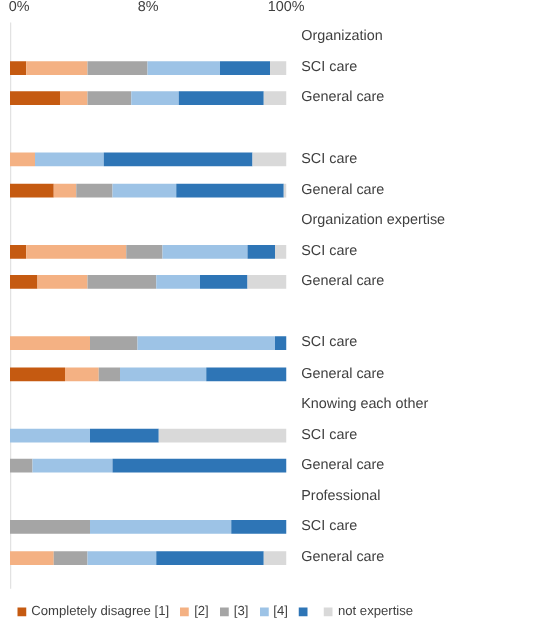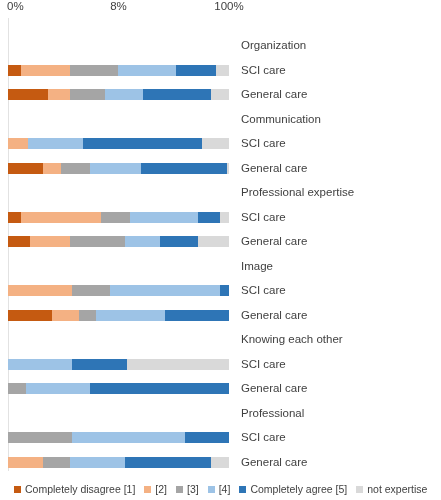--- a/index.html
+++ b/index.html
@@ -55,21 +55,20 @@
     left: 0; top: 0;
     width: 441px; height: 453px;
   }
 
   .row {
     position: absolute;
     left: 0;
     width: 441px;
     height: 24.5px;
     display: block;
-    margin-top: 16px;
   }
 
   .bar-track {
     position: absolute;
     left: 8px;
     top: 6px;
     width: 221px;
     height: 11px;
     display: flex;
     flex-direction: row;
@@ -149,23 +148,20 @@
           <div class="bar-track">
             <div class="seg" style="width: 39.78px; background: rgb(197, 90, 17);"></div>
             <div class="seg" style="width: 22.1px; background: rgb(244, 177, 131);"></div>
             <div class="seg" style="width: 35.36px; background: rgb(165, 165, 165);"></div>
             <div class="seg" style="width: 37.57px; background: rgb(157, 195, 230);"></div>
             <div class="seg" style="width: 68.51px; background: rgb(46, 117, 182);"></div>
             <div class="seg" style="width: 17.68px; background: rgb(217, 217, 217);"></div>
           </div>
           <div class="row-label">General care</div>
         </div>
-        <div class="row" style="top: 73.5px;">
-          <div class="row-label group">Communication</div>
-        </div>
         <div class="row" style="top: 98px;">
           <div class="bar-track">
             <div class="seg" style="width: 19.89px; background: rgb(244, 177, 131);"></div>
             <div class="seg" style="width: 55.25px; background: rgb(157, 195, 230);"></div>
             <div class="seg" style="width: 119.34px; background: rgb(46, 117, 182);"></div>
             <div class="seg" style="width: 26.52px; background: rgb(217, 217, 217);"></div>
           </div>
           <div class="row-label">SCI care</div>
         </div>
         <div class="row" style="top: 122.5px;">
@@ -173,21 +169,21 @@
             <div class="seg" style="width: 35.36px; background: rgb(197, 90, 17);"></div>
             <div class="seg" style="width: 17.68px; background: rgb(244, 177, 131);"></div>
             <div class="seg" style="width: 28.73px; background: rgb(165, 165, 165);"></div>
             <div class="seg" style="width: 50.83px; background: rgb(157, 195, 230);"></div>
             <div class="seg" style="width: 86.19px; background: rgb(46, 117, 182);"></div>
             <div class="seg" style="width: 2.21px; background: rgb(217, 217, 217);"></div>
           </div>
           <div class="row-label">General care</div>
         </div>
         <div class="row" style="top: 147px;">
-          <div class="row-label group">Professional expertise</div>
+          <div class="row-label group">Organization expertise</div>
         </div>
         <div class="row" style="top: 171.5px;">
           <div class="bar-track">
             <div class="seg" style="width: 13.26px; background: rgb(197, 90, 17);"></div>
             <div class="seg" style="width: 79.56px; background: rgb(244, 177, 131);"></div>
             <div class="seg" style="width: 28.73px; background: rgb(165, 165, 165);"></div>
             <div class="seg" style="width: 68.51px; background: rgb(157, 195, 230);"></div>
             <div class="seg" style="width: 22.1px; background: rgb(46, 117, 182);"></div>
             <div class="seg" style="width: 8.84px; background: rgb(217, 217, 217);"></div>
           </div>
@@ -197,23 +193,20 @@
           <div class="bar-track">
             <div class="seg" style="width: 22.1px; background: rgb(197, 90, 17);"></div>
             <div class="seg" style="width: 39.78px; background: rgb(244, 177, 131);"></div>
             <div class="seg" style="width: 55.25px; background: rgb(165, 165, 165);"></div>
             <div class="seg" style="width: 35.36px; background: rgb(157, 195, 230);"></div>
             <div class="seg" style="width: 37.57px; background: rgb(46, 117, 182);"></div>
             <div class="seg" style="width: 30.94px; background: rgb(217, 217, 217);"></div>
           </div>
           <div class="row-label">General care</div>
         </div>
-        <div class="row" style="top: 220.5px;">
-          <div class="row-label group">Image</div>
-        </div>
         <div class="row" style="top: 245px;">
           <div class="bar-track">
             <div class="seg" style="width: 64.09px; background: rgb(244, 177, 131);"></div>
             <div class="seg" style="width: 37.57px; background: rgb(165, 165, 165);"></div>
             <div class="seg" style="width: 110.5px; background: rgb(157, 195, 230);"></div>
             <div class="seg" style="width: 8.84px; background: rgb(46, 117, 182);"></div>
           </div>
           <div class="row-label">SCI care</div>
         </div>
         <div class="row" style="top: 269.5px;">
@@ -281,20 +274,19 @@
       <div class="legend-item">
         <span class="legend-swatch" style="background: rgb(165, 165, 165);"></span>
         <span class="legend-text">[3]</span>
       </div>
       <div class="legend-item">
         <span class="legend-swatch" style="background: rgb(157, 195, 230);"></span>
         <span class="legend-text">[4]</span>
       </div>
       <div class="legend-item">
         <span class="legend-swatch" style="background: rgb(46, 117, 182);"></span>
-        <span class="legend-text">Completely agree [5]</span>
       </div>
       <div class="legend-item">
         <span class="legend-swatch" style="background: rgb(217, 217, 217);"></span>
         <span class="legend-text">not expertise</span>
       </div>
     </div>
 </div>
 
 </body></html>

